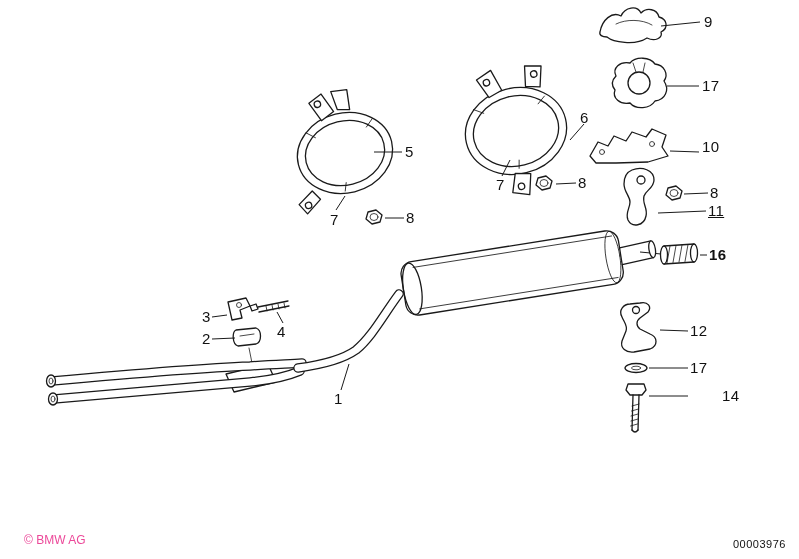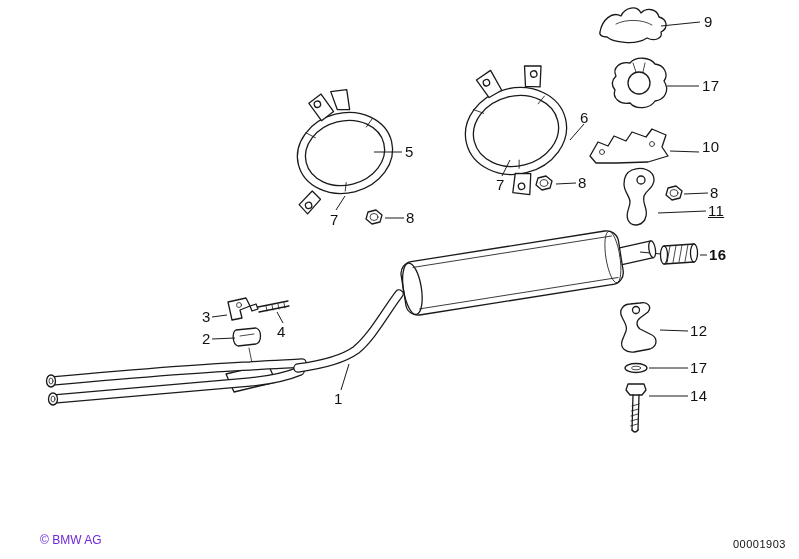--- a/index.html
+++ b/index.html
@@ -12,21 +12,21 @@
   .fw{fill:#ffffff;stroke:#1a1a1a;stroke-width:1.3;stroke-linejoin:round;stroke-linecap:round;}
   .thin{fill:none;stroke:#1a1a1a;stroke-width:.8;stroke-linecap:round;}
   .leader{stroke:#1a1a1a;stroke-width:1;fill:none;}
   .pipe-out{fill:none;stroke:#1a1a1a;stroke-width:9.5;stroke-linecap:round;}
   .pipe-in{fill:none;stroke:#ffffff;stroke-width:7;stroke-linecap:round;}
   .callout{
     position:absolute;font-size:15px;font-weight:400;color:#111;line-height:1;
     letter-spacing:.3px;user-select:none;
   }
   .footer-left{
-    position:absolute;left:40px;top:533px;font-size:12px;color:#6d28d9;
+    position:absolute;left:24px;top:533px;font-size:12px;color:#ec4899;
   }
   .footer-right{
     position:absolute;left:733px;top:538px;font-size:11px;color:#111;letter-spacing:.5px;
   }
 </style>
 </head>
 <body>
 
 <div class="stage">
 
@@ -200,18 +200,18 @@
   <div class="callout" style="left:578px;top:175px;">8</div>
   <div class="callout" style="left:710px;top:185px;">8</div>
   <div class="callout" style="left:708px;top:203px;text-decoration:underline;">11</div>
   <div class="callout" style="left:709px;top:247px;font-weight:bold;">16</div>
   <div class="callout" style="left:202px;top:309px;">3</div>
   <div class="callout" style="left:277px;top:324px;">4</div>
   <div class="callout" style="left:202px;top:331px;">2</div>
   <div class="callout" style="left:690px;top:323px;">12</div>
   <div class="callout" style="left:334px;top:391px;">1</div>
   <div class="callout" style="left:690px;top:360px;">17</div>
-  <div class="callout" style="left:690px;top:388px;">14</div>
+  <div class="callout" style="left:722px;top:388px;">14</div>
 
   <div class="footer-left">© BMW AG</div>
-  <div class="footer-right">00001903</div>
+  <div class="footer-right">00003976</div>
 
 </div>
 
 </body></html>

